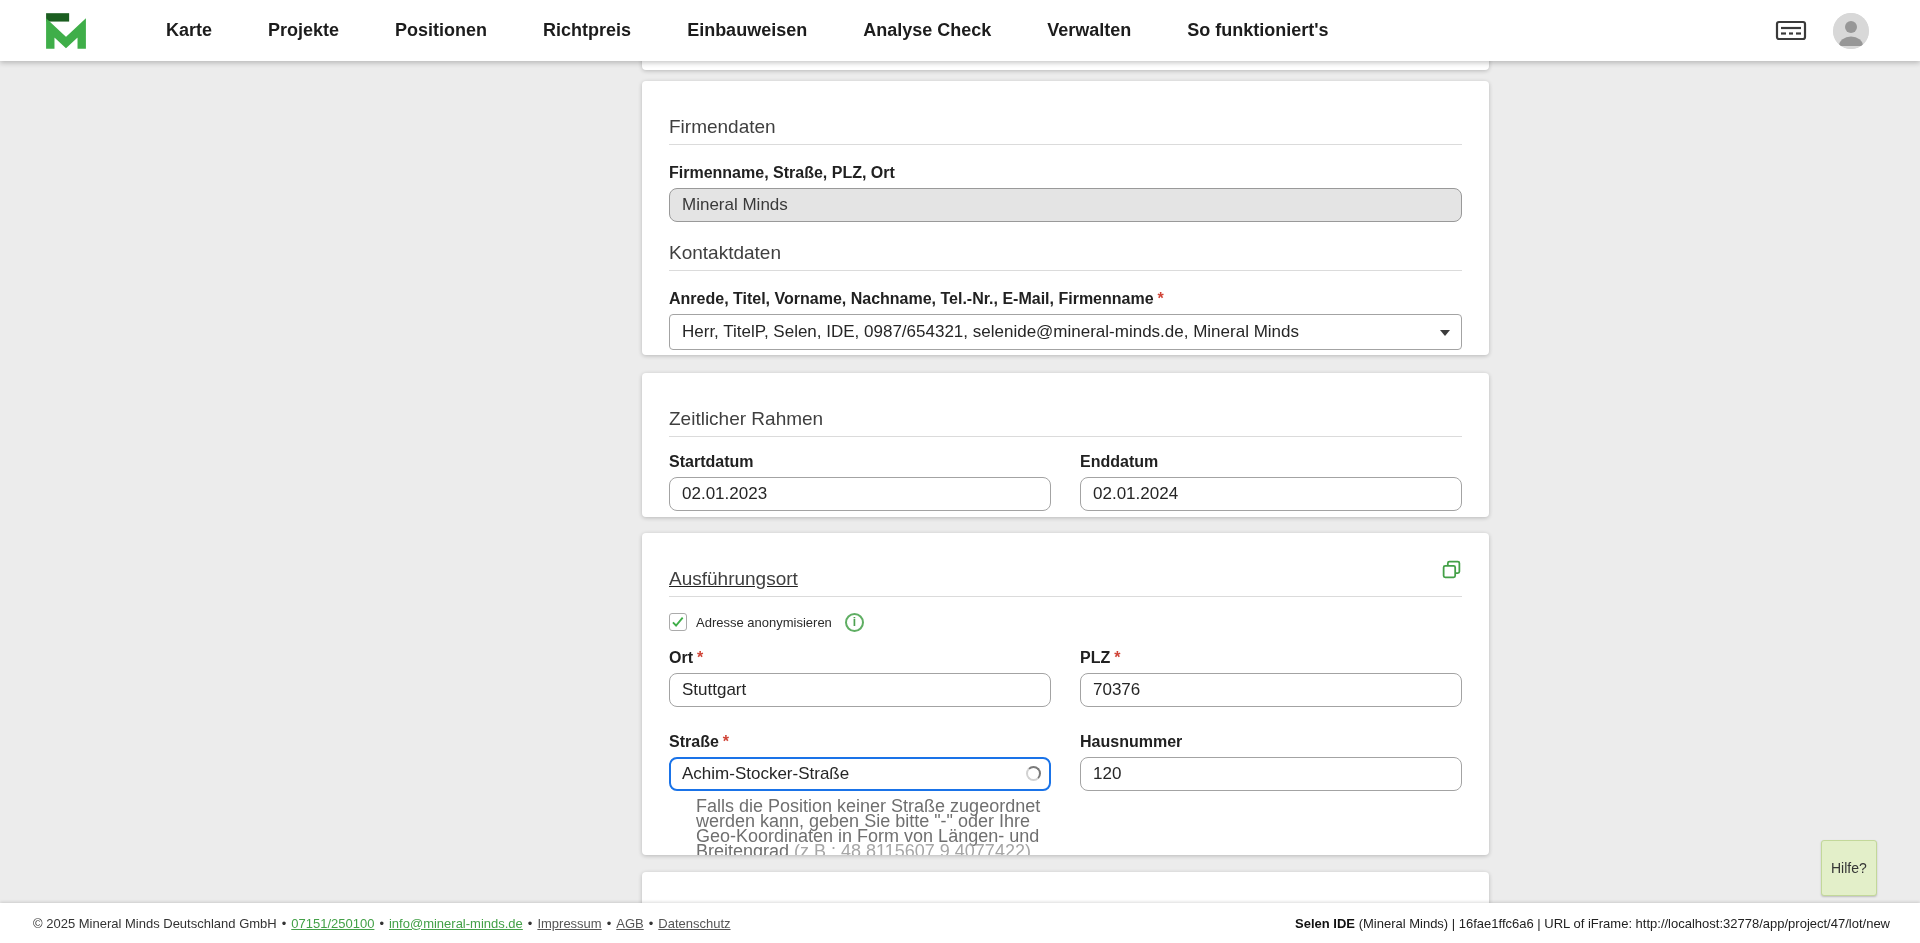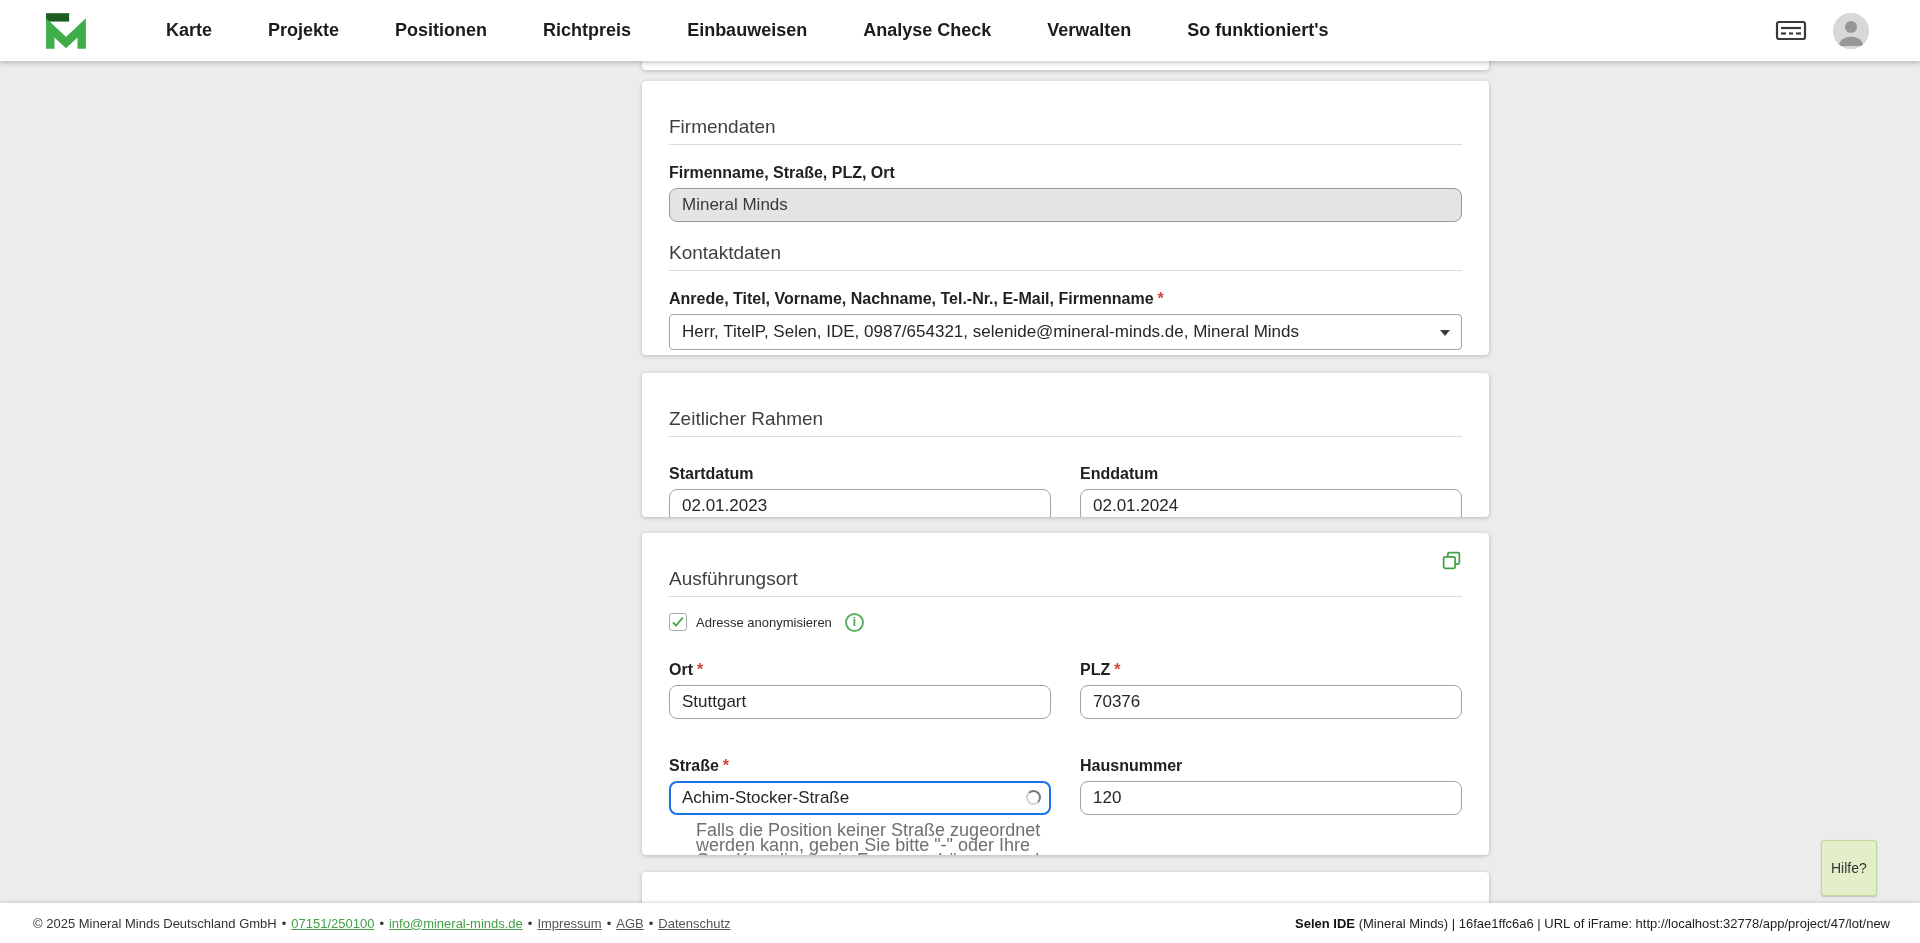--- a/index.html
+++ b/index.html
@@ -21,40 +21,40 @@
   .card{position:absolute;left:642px;width:847px;background:#fff;border-radius:4px;
         box-shadow:0 1px 4px rgba(0,0,0,.22);box-sizing:border-box;padding:17px 27px;overflow:hidden;}
   #card-top-partial{top:28px;height:42px;z-index:1;}
   #card-firmendaten{top:81px;height:274px;}
   #card-zeitraum{top:373px;height:144px;}
   #card-ort{top:533px;height:322px;}
   #card-bottom-partial{top:872px;height:60px;z-index:1;}
 
   .card-title{font-size:19px;font-weight:400;color:#3f3f3f;margin:0;padding-top:18px;}
   .card-title.inner{padding-top:20px;}
-  .title-row{display:flex;align-items:flex-start;justify-content:space-between;}
+  .title-row{display:flex;align-items:center;justify-content:space-between;text-decoration:underline;}
   .rule{height:1px;background:#dbdbdb;margin-top:6px;}
 
   .field-label{font-size:16px;font-weight:700;color:#212121;margin-top:19px;display:flex;gap:4px;align-items:flex-start;}
   .req{color:#d04437;font-weight:700;}
   .input-wrap{position:relative;margin-top:6px;}
   .text-input{display:block;width:100%;height:34px;border:1px solid #a3a3a3;border-radius:8px;
               background:#fff;color:#262626;font:17px "Liberation Sans","DejaVu Sans",sans-serif;
               padding:0 12px;box-sizing:border-box;outline:none;}
   .text-input:disabled{background:#e4e4e4;border-color:#999;color:#3a3a3a;}
   .text-input.focused{border:2px solid #1a73e8;padding:0 11px;}
 
   .select{position:relative;height:34px;margin-top:6px;border:1px solid #a3a3a3;border-radius:4px;
           background:#fff;display:flex;align-items:center;font-size:17px;color:#262626;
           padding:0 32px 0 12px;cursor:pointer;}
   .caret{position:absolute;right:11px;top:50%;margin-top:-2px;width:0;height:0;
          border-left:5px solid transparent;border-right:5px solid transparent;border-top:6px solid #3c3c3c;}
 
   .form-grid{display:grid;grid-template-columns:1fr 1fr;column-gap:29px;margin-top:0;}
-  .form-grid .field-label{margin-top:16px;}
+  .form-grid .field-label{margin-top:4px;}
   .row1{margin-top:12px;}
   .row2{margin-top:22px;}
 
   
   .check-row{display:flex;align-items:center;gap:9px;margin-top:15px;height:20px;}
   .checkbox{width:18px;height:18px;border:1px solid #ababab;border-radius:3px;background:#fff;
             display:flex;align-items:center;justify-content:center;cursor:pointer;box-sizing:border-box;}
   .checkbox-label{font-size:13px;color:#2b2b2b;}
   .info-icon{width:19px;height:19px;border-radius:50%;border:2px solid #5fae63;color:#4ca050;
              font-size:12px;font-weight:700;display:flex;align-items:center;justify-content:center;

